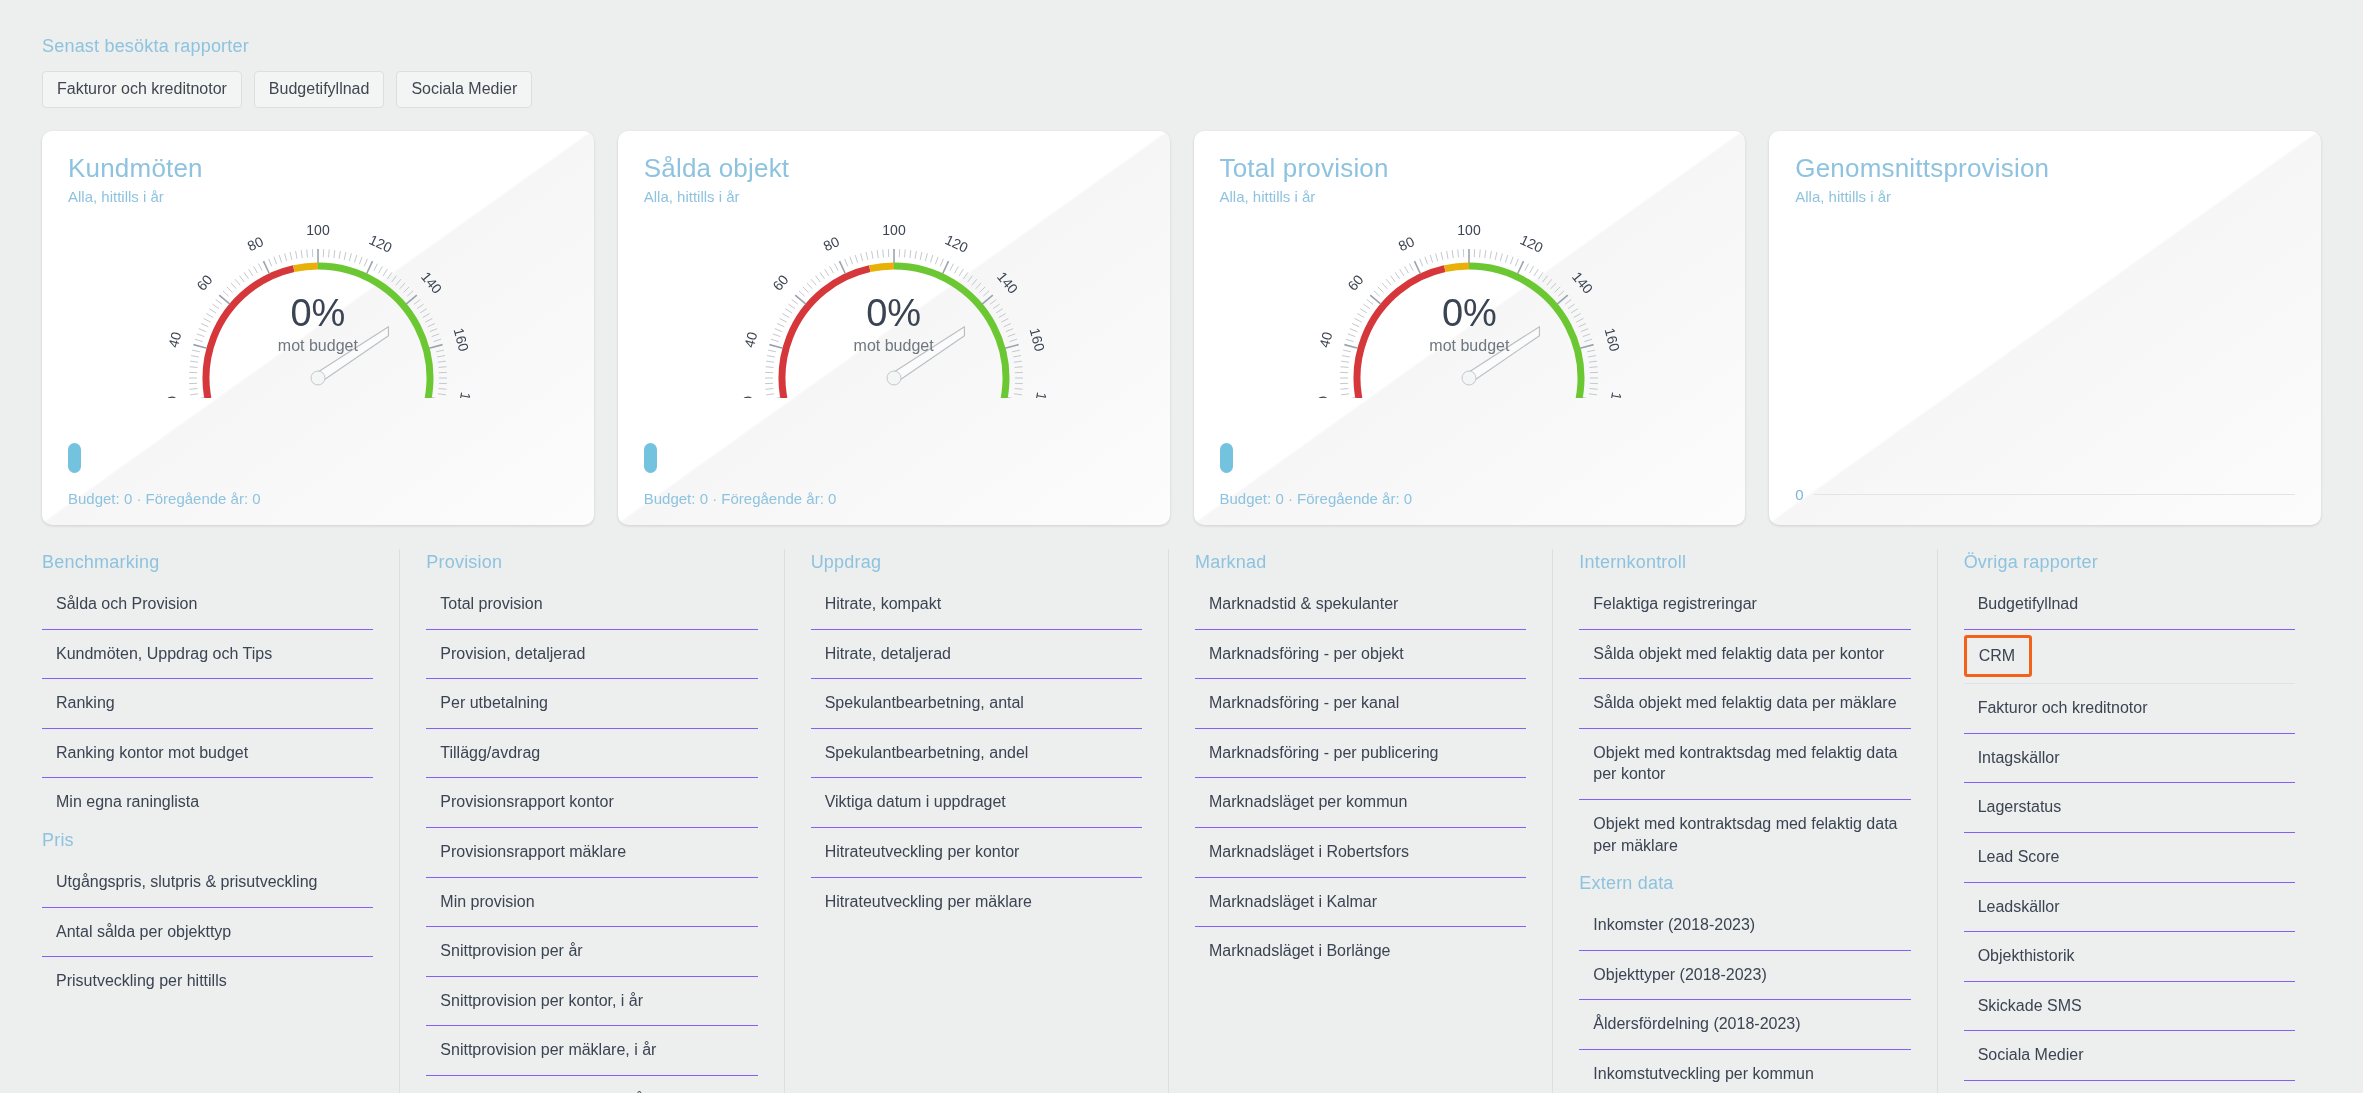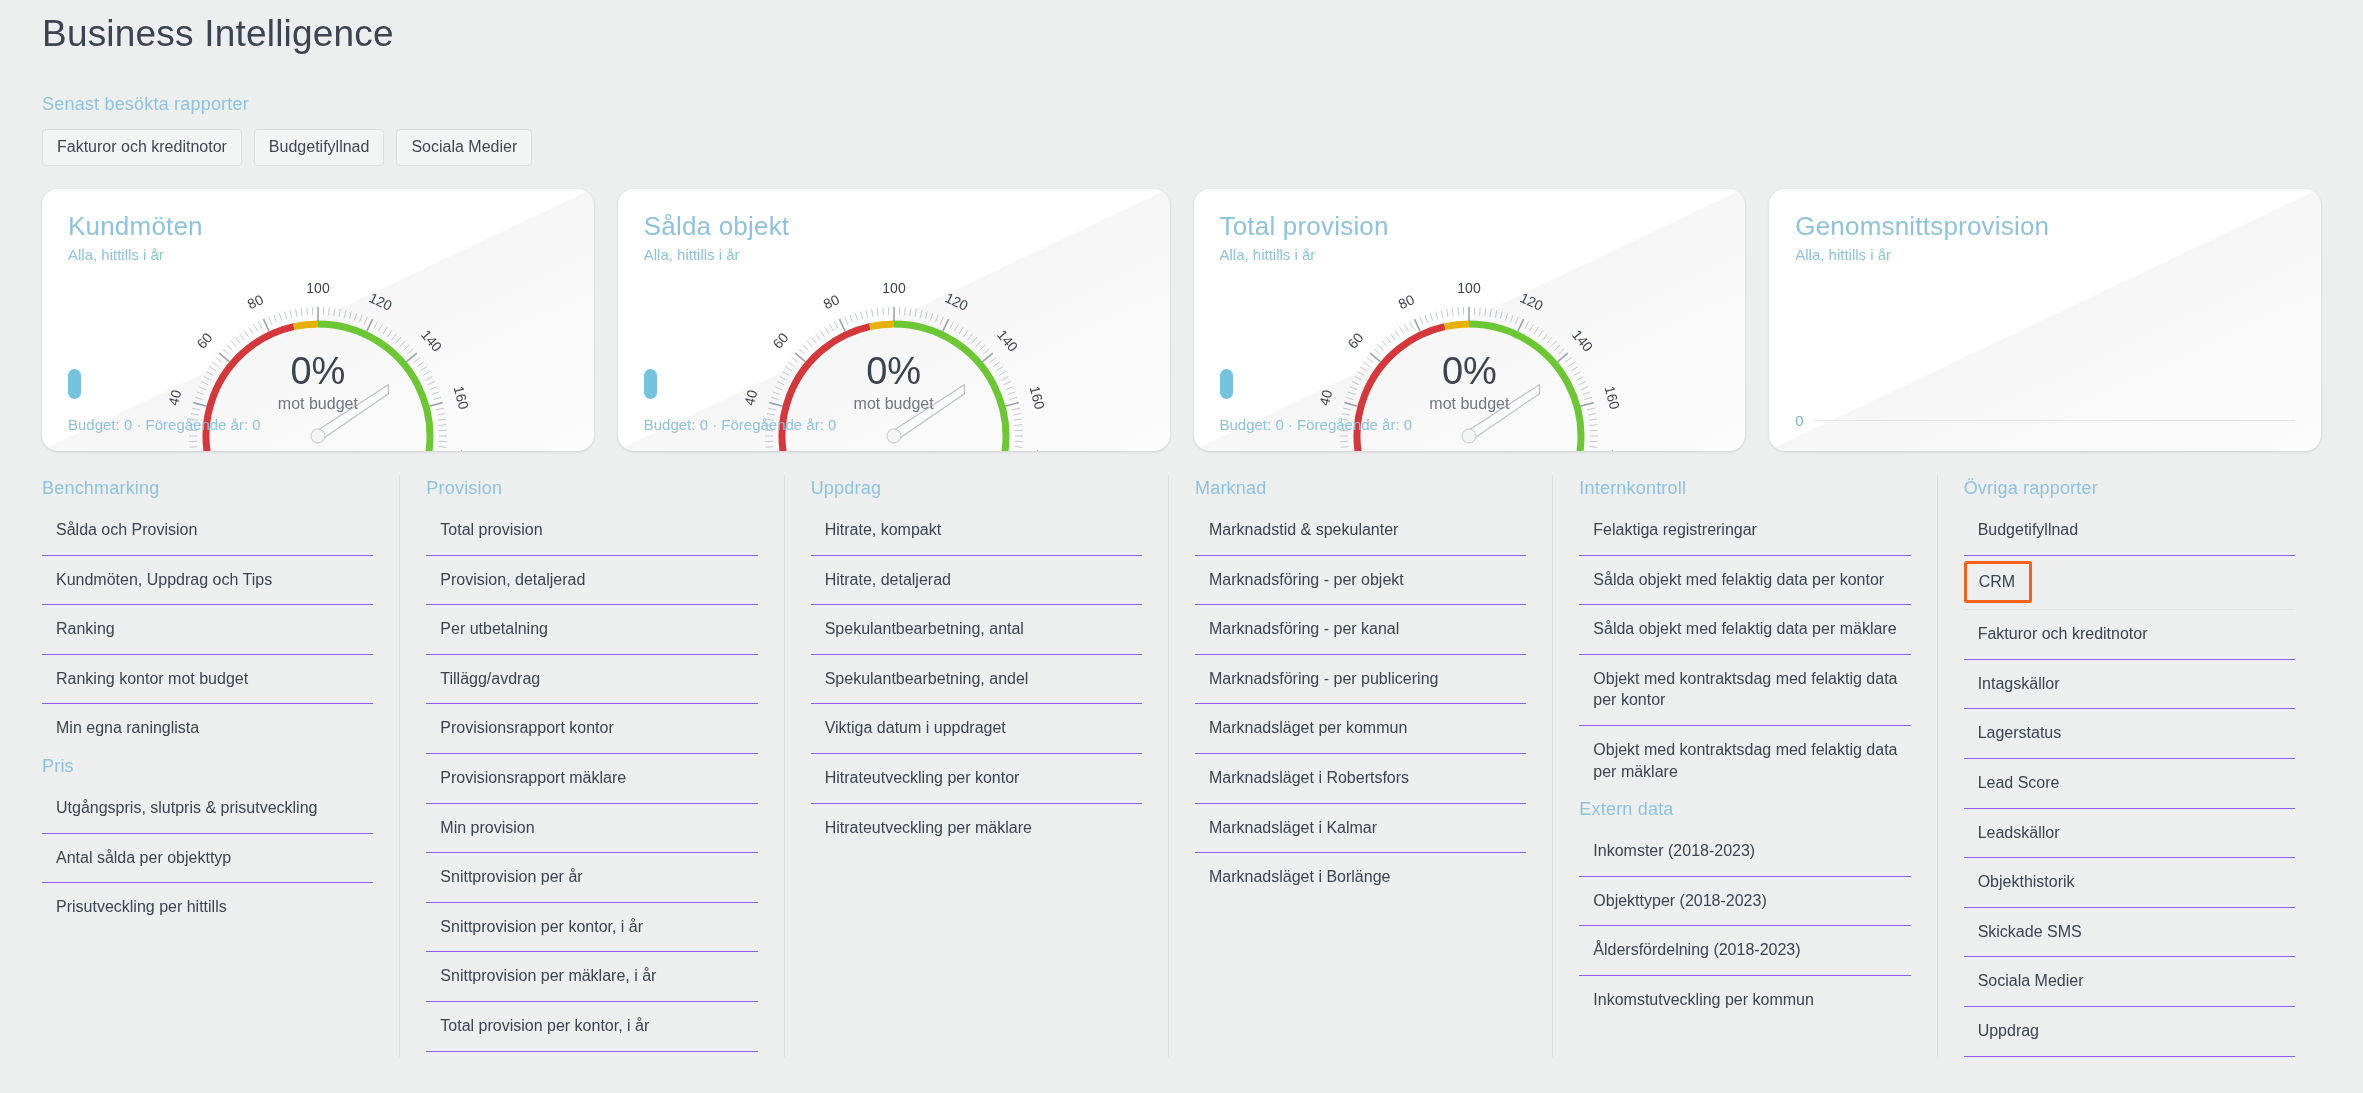--- a/index.html
+++ b/index.html
@@ -23,21 +23,21 @@
   .recent-chips { display: flex; gap: 12px; margin-top: 14px; }
   .chip {
     background: #f3f4f4; border: 1px solid #dcdedf; border-radius: 4px;
     font-size: 16px; color: #40474f; padding: 9px 14px 10px; line-height: 1;
     white-space: nowrap; cursor: pointer;
   }
 
   
   .cards { display: flex; gap: 24px; margin-top: 23px; }
   .card {
-    flex: 1 1 0; height: 262px; background: #ffffff; border-radius: 16px;
+    flex: 1 1 0; height: 394px; background: #ffffff; border-radius: 10px;
     box-shadow: 0 1px 3px rgba(0,0,0,.13);
     position: relative; overflow: hidden;
   }
   .card .sheen {
     position: absolute; inset: 0; pointer-events: none;
     background: linear-gradient(to bottom right, rgba(255,255,255,0) 49.6%, rgba(0,0,0,.035) 50%, rgba(0,0,0,.012) 100%);
   }
   .card-title {
     position: absolute; left: 26px; top: 22px;
     font-size: 26px; font-weight: 300; color: #8ec3df; letter-spacing: .2px;
@@ -93,21 +93,20 @@
     display: inline-block; border: 3px solid #f4611a; border-radius: 3px;
     padding: 7px 14px 8px 12px; margin: 5px 0 6px 0;
   }
   .hl-row { border-bottom: 1px solid #e0e2e3; padding: 0; }
 </style>
 </head>
 <body>
 
 <div class="page">
 
-  <h1 class="page-title">Business Intelligence</h1>
 
   <div class="recent-label">Senast besökta rapporter</div>
 
   <div class="recent-chips" id="chips">
       <div class="chip">Fakturor och kreditnotor</div>
       <div class="chip">Budgetifyllnad</div>
       <div class="chip">Sociala Medier</div>
     </div>
 
   <div class="cards" id="cards">

